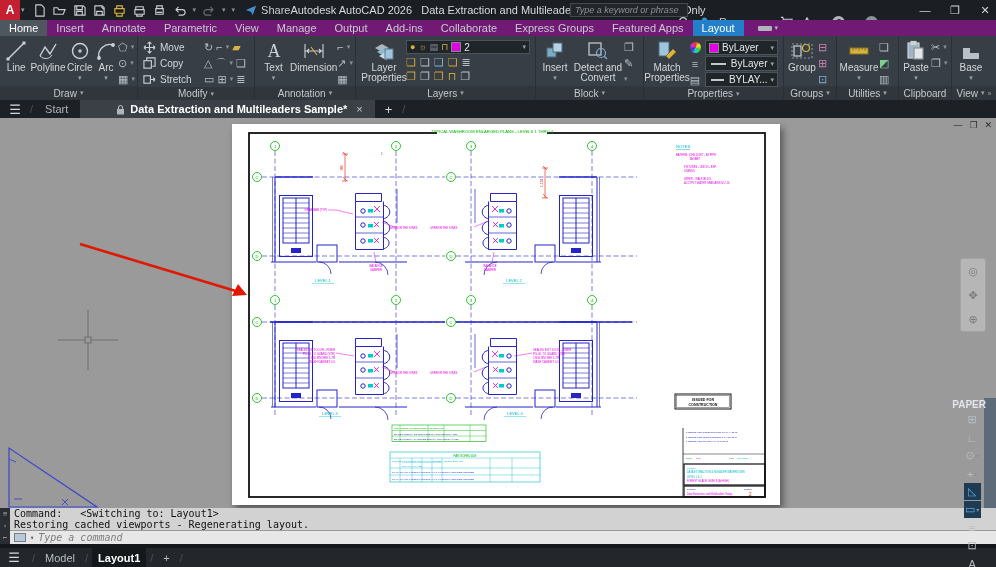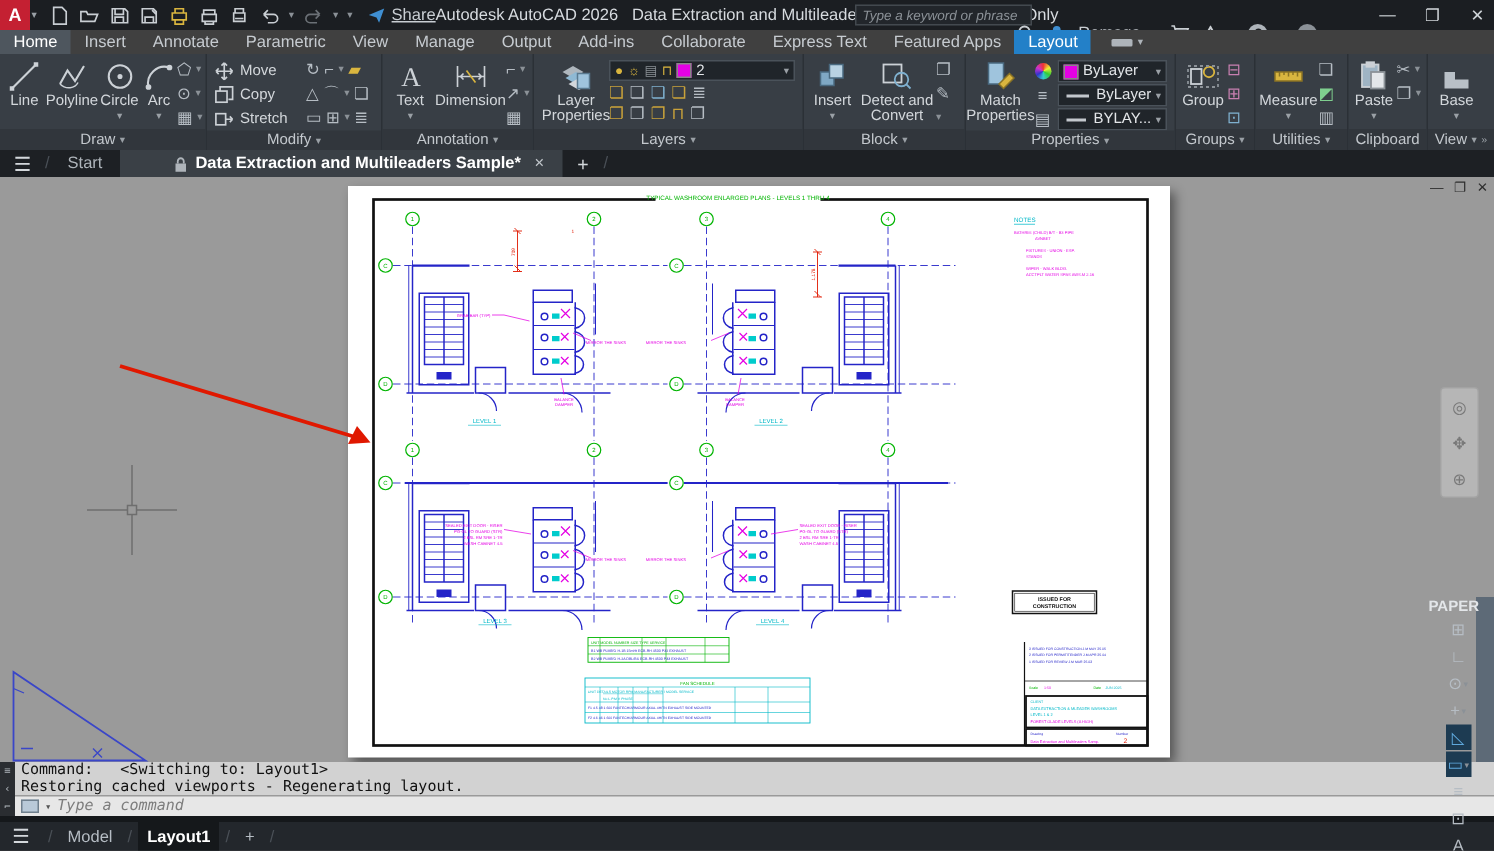--- a/index.html
+++ b/index.html
@@ -10,33 +10,33 @@
   
   #titlebar { position:absolute; left:0; top:0; width:996px; height:20px;
     background:#1b1e22; display:flex; align-items:center; color:#c9ced3; font-size:11px; }
   #logo { width:20px; height:20px; background:#c42032; color:#fff; font-weight:bold;
     display:flex; align-items:center; justify-content:center; font-size:12px; }
   .logo-caret { color:#9aa0a6; font-size:7px; margin:0 4px 0 1px; }
   #qat { display:flex; align-items:center; gap:6px; margin-left:4px; }
   .qicon { width:14px; height:14px; display:flex; align-items:center; justify-content:center; }
   .qicon svg { width:13px; height:13px; stroke:#c9ced3; fill:none; stroke-width:1.2; }
   .qcaret { color:#8b9197; font-size:7px; }
-  #share { display:flex; align-items:flex-start; gap:4px; margin-left:10px; color:#c9ced3;text-decoration:underline; }
+  #share { display:flex; align-items:flex-start; gap:4px; margin-left:10px; color:#c9ced3; }
   #share svg { width:12px; height:12px; fill:#3f8fd2; }
   #titletext { position:absolute; left:0; right:0; text-align:center; pointer-events:none;
     color:#d7dbdf; font-size:11px; white-space:nowrap; }
   #search { position:absolute; left:570px; top:3px; width:118px; height:14px;
     background:#22262b; border:1px solid #43494f; color:#8b9197; font-style:italic;
     font-size:9px; padding:0 4px; display:flex; align-items:center; }
   .tb-right { position:absolute; top:0; height:20px; display:flex; align-items:center; gap:8px; color:#c9ced3; }
   .winbtn { width:22px; height:20px; display:flex; align-items:center; justify-content:center; font-size:11px; color:#cfd4d8; }
 
   
   #ribbontabs { position:absolute; left:0; top:20px; width:996px; height:16px;
-    background:#404040; display:flex; align-items:stretch; font-size:11px; color:#c6cbd0; }
+    background:#701a75; display:flex; align-items:stretch; font-size:11px; color:#c6cbd0; }
   .rtab { padding:0 9px; display:flex; align-items:center; white-space:nowrap; }
   .rtab.active { background:#4e565e; color:#fff; }
   .rtab.hl { background:#2380c8; color:#fff; }
   #ribbon-collapse { margin-left:6px; display:flex; align-items:center; gap:3px; padding:0 8px; color:#aeb4ba; }
   #ribbon-collapse .bar { width:14px; height:5px; background:#aeb4ba; border-radius:1px; }
 
   
   #ribbon { position:absolute; left:0; top:36px; width:996px; height:64px; background:#383e45; display:flex; }
   .panel { position:relative; height:64px; border-right:1px solid #2b3036; display:flex; flex-direction:column; }
   .ptools { flex:1; display:flex; align-items:flex-start; padding:2px 2px 0 2px; }
@@ -216,21 +216,21 @@
     <div id="rtabs-host" style="display:flex;">
         <div class="rtab active">Home</div>
         <div class="rtab">Insert</div>
         <div class="rtab">Annotate</div>
         <div class="rtab">Parametric</div>
         <div class="rtab">View</div>
         <div class="rtab">Manage</div>
         <div class="rtab">Output</div>
         <div class="rtab">Add-ins</div>
         <div class="rtab">Collaborate</div>
-        <div class="rtab">Express Text</div>
+        <div class="rtab">Express Groups</div>
         <div class="rtab">Featured Apps</div>
         <div class="rtab hl">Layout</div>
       </div>
     <div id="ribbon-collapse">
         <span class="bar"></span>
         <span class="c" style="font-size:7px;">▾</span>
       </div>
   </div>
 
   <div id="ribbon">

